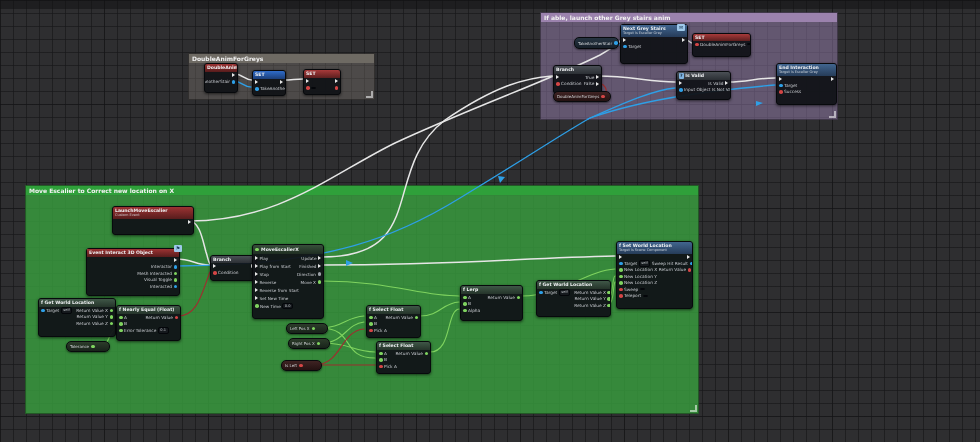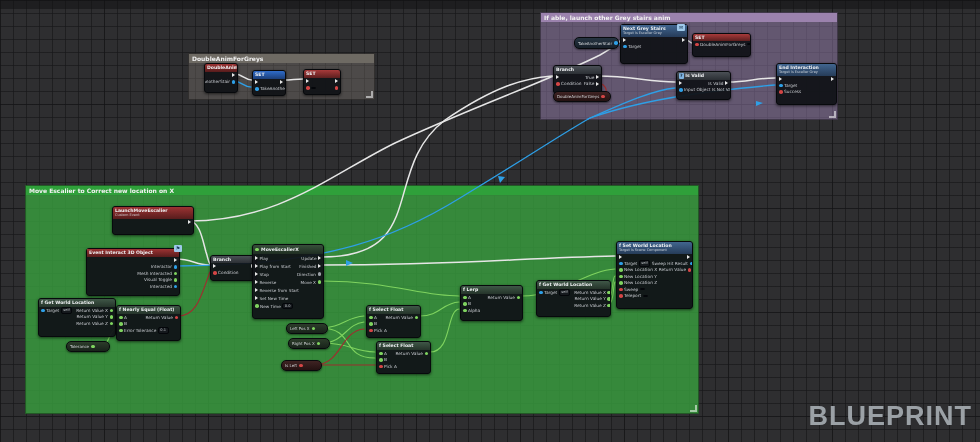--- a/index.html
+++ b/index.html
@@ -587,14 +587,13 @@
       <span>Sweep</span>
       <span class="vb"></span>
       </div>
     <div class="r">
         <span class="dot rd"></span>
       <span>Teleport</span>
       <span class="vb"></span>
       </div>
   </div>
 
-  <div id="watermark">BLUEPRINT</div>
 </div>
 
 </body></html>

